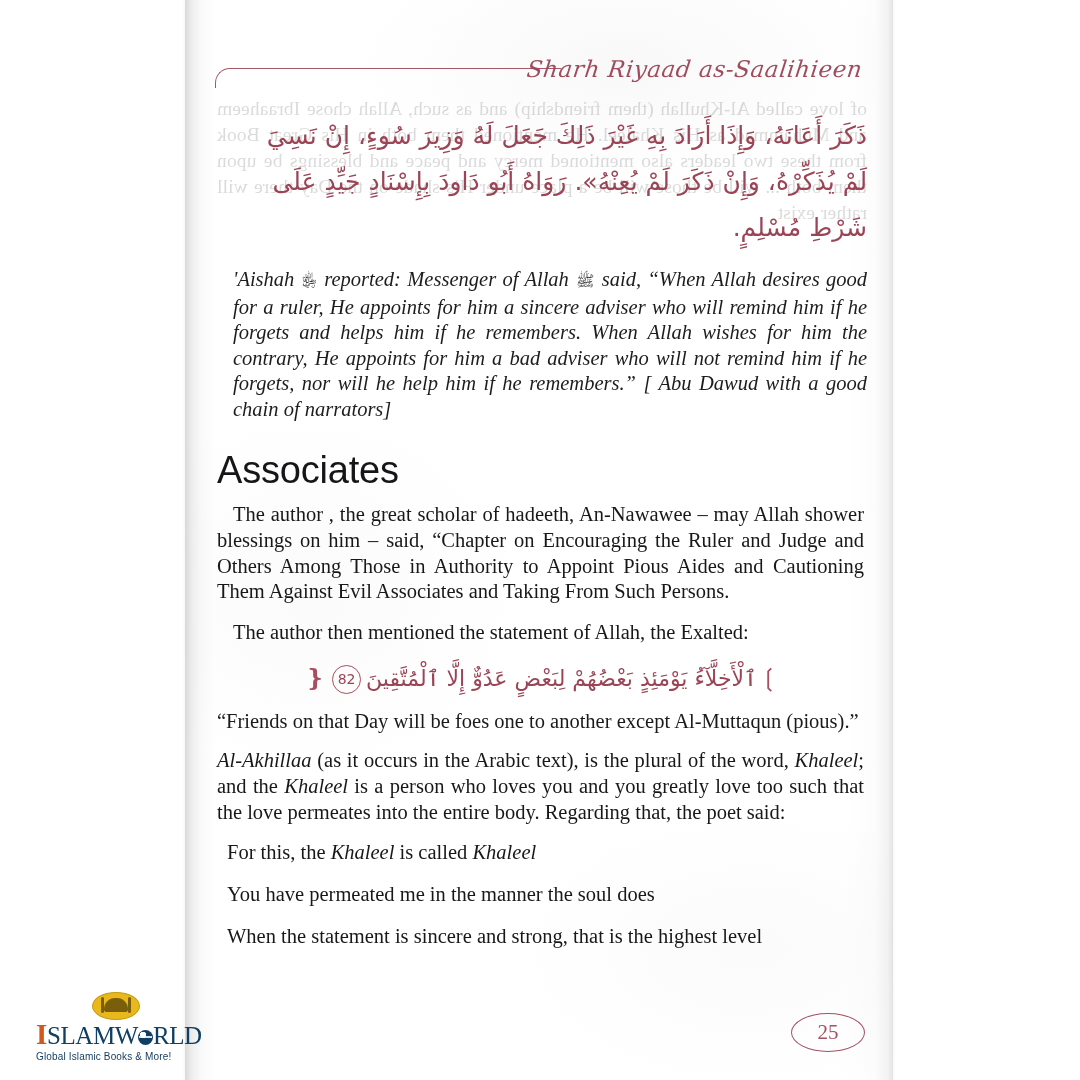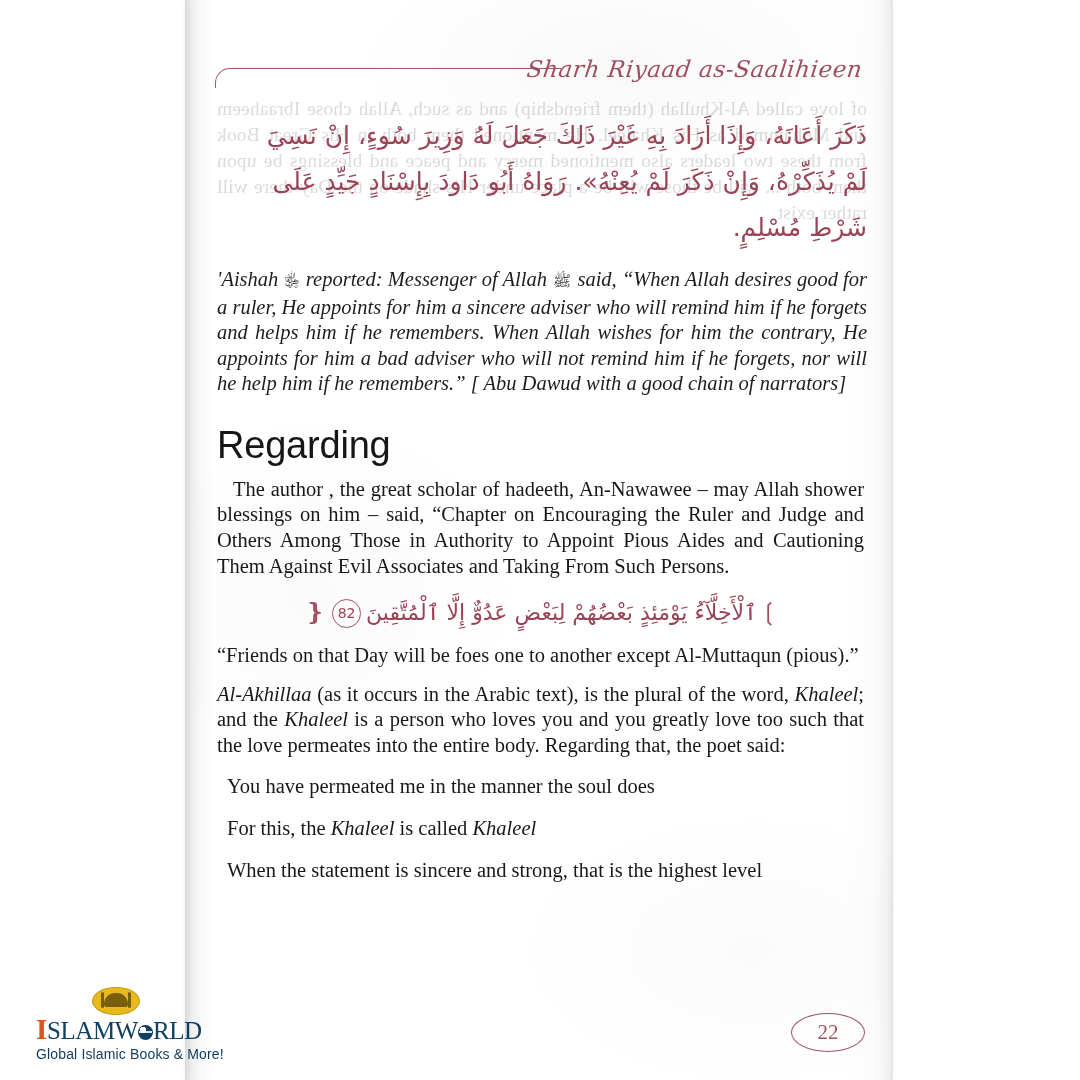--- a/index.html
+++ b/index.html
@@ -124,20 +124,21 @@
 
   .hadith {
     margin-top: 16px;
     font-family: "Liberation Serif", serif;
     font-style: italic;
     font-size: 20.5px;
     line-height: 25.5px;
     color: #1d1d1f;
     text-align: justify;
     text-align-last: left;
+    margin-left: 16px;
   }
   .hadith .glyph {
     font-family: "DejaVu Sans", sans-serif;
     font-style: normal;
     font-size: 15px;
     color: #2a2a2e;
     padding: 0 1px;
   }
 
   h2.commentary {
@@ -300,21 +301,21 @@
   .logo-word .globe::after {
     content: "";
     position: absolute;
     left: 1px; right: 1px; top: 6px;
     height: 2px;
     background: #ffffff;
     opacity: 0.85;
   }
   .logo-tag {
     font-family: "Liberation Sans", sans-serif;
-    font-size: 14px;
+    font-size: 10px;
     letter-spacing: 0.15px;
     color: #113b5c;
     margin-top: 2px;
     white-space: nowrap;
   }
 </style>
 </head>
 <body>
 
 <div id="screen">
@@ -332,37 +333,38 @@
     <div class="col">
 
       <div class="arabic-block">
         <div class="ar-line">ذَكَرَ أَعَانَهُ، وَإِذَا أَرَادَ بِهِ غَيْرَ ذَلِكَ جَعَلَ لَهُ وَزِيرَ سُوءٍ، إِنْ نَسِيَ</div>
         <div class="ar-line">لَمْ يُذَكِّرْهُ، وَإِنْ ذَكَرَ لَمْ يُعِنْهُ». رَوَاهُ أَبُو دَاودَ بِإِسْنَادٍ جَيِّدٍ عَلَى</div>
         <div class="ar-line last">شَرْطِ مُسْلِمٍ.</div>
       </div>
 
       <div class="hadith"><span>'Aishah </span><span class="glyph">﵂</span><span> reported: Messenger of Allah </span><span class="glyph">ﷺ</span><span> said, “When Allah desires good for a ruler, He appoints for him a sincere adviser who will remind him if he forgets and helps him if he remembers. When Allah wishes for him the contrary, He appoints for him a bad adviser who will not remind him if he forgets, nor will he help him if he remembers.” [ Abu Dawud with a good chain of narrators]</span></div>
 
-      <h2 class="commentary">Regarding</h2>
+      <h2 class="commentary">Associates</h2>
 
       <p class="body">The author , the great scholar of hadeeth,  An-Nawawee – may Allah shower blessings on him – said, “Chapter on Encouraging the Ruler and Judge and Others Among Those in Authority to Appoint Pious Aides and Cautioning Them Against Evil Associates and Taking From Such Persons.</p>
+      <p class="body">The author then mentioned the statement of Allah, the Exalted:</p>
 
       <div class="ayah"><span class="orn">❳</span><span>ٱلْأَخِلَّآءُ يَوْمَئِذٍ بَعْضُهُمْ لِبَعْضٍ عَدُوٌّ إِلَّا ٱلْمُتَّقِينَ</span><span class="ayah-num">82</span><span class="orn">❴</span></div>
 
       <div class="verse-trans">“Friends on that Day will be foes one to another except Al-Muttaqun (pious).”</div>
 
       <p class="body noindent"><em>Al-Akhillaa</em><span> (as it occurs in the Arabic text), is the plural of the word, </span><em>Khaleel</em><span>; and the </span><em>Khaleel</em><span> is a person who loves you and you greatly love too such that the love permeates into the entire body. Regarding that, the poet said:</span></p>
 
+      <p class="poem"><span>For this, the </span><em>Khaleel</em><span> is called </span><em>Khaleel</em></p>
       <p class="poem">You have permeated me in the manner the soul does</p>
-      <p class="poem"><span>For this, the </span><em>Khaleel</em><span> is called </span><em>Khaleel</em></p>
       <p class="poem">When the statement is sincere and strong, that is the highest level</p>
 
     </div>
 
-    <div class="page-num">22</div>
+    <div class="page-num">25</div>
   </div>
 
   <div class="logo">
     <div class="logo-emblem">
       <div class="mnr-l"></div>
       <div class="mnr-r"></div>
       <div class="dome"></div>
     </div>
     <div class="logo-word"><span class="cap-i">I</span><span>SLAM</span><span>W</span><span class="globe"></span><span>RLD</span></div>
     <div class="logo-tag">Global Islamic Books &amp; More!</div>

